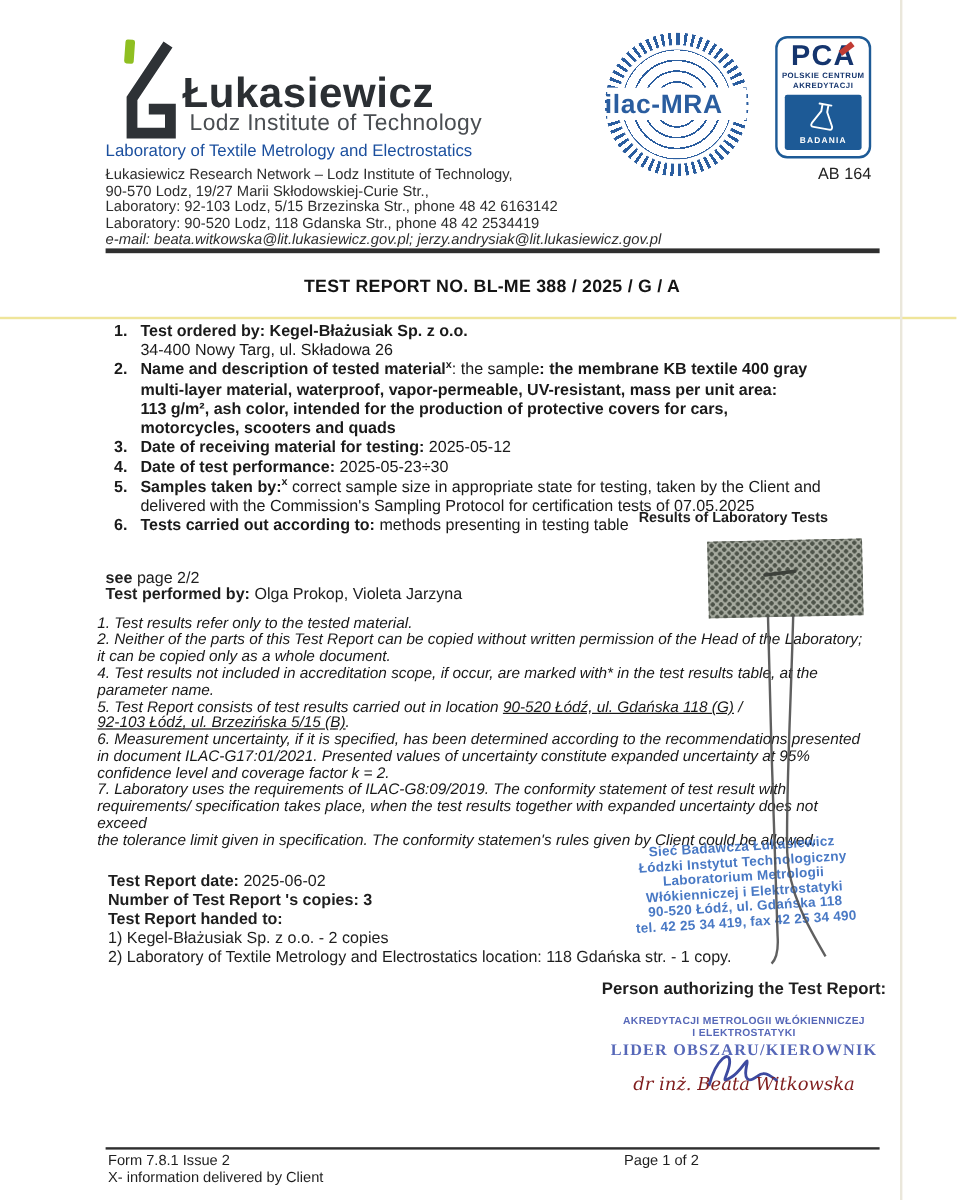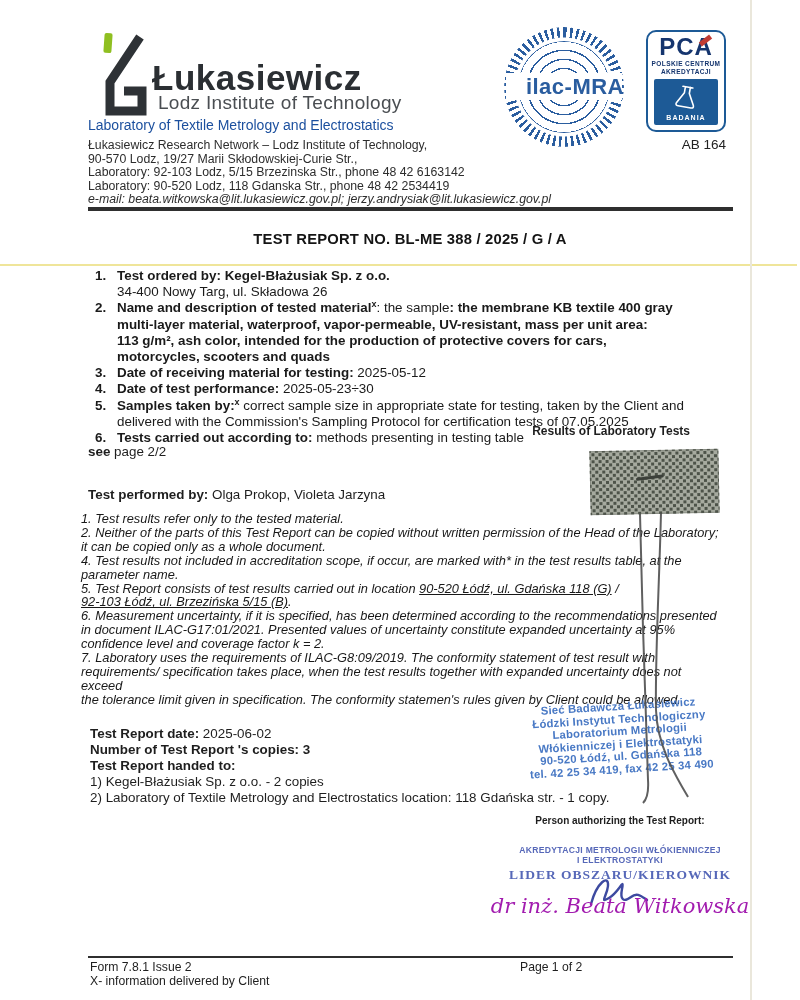--- a/index.html
+++ b/index.html
@@ -27,21 +27,21 @@
   .seal{left:504px;top:27px;width:120px;height:120px;}
   .seal-ticks{position:absolute;inset:0;border-radius:50%;
     background:repeating-conic-gradient(#2a5d9f 0deg 2.6deg,transparent 2.6deg 6.3deg);
     -webkit-mask:radial-gradient(circle,transparent 0 49px,#000 50px 60px,transparent 60px);
     mask:radial-gradient(circle,transparent 0 49px,#000 50px 60px,transparent 60px);}
   .seal-rings{position:absolute;inset:14px;border-radius:50%;
     background:repeating-radial-gradient(circle,#2a5d9f 0 1.4px,transparent 1.4px 9px);
     -webkit-mask:radial-gradient(circle,#000 0 46px,transparent 46px);
     mask:radial-gradient(circle,#000 0 46px,transparent 46px);}
   .seal-band{position:absolute;left:2px;right:2px;top:46px;height:27px;background:#fff;}
-  .seal-text{position:absolute;left:0;right:0;top:47px;text-align:right;font-size:22px;
+  .seal-text{position:absolute;left:0;right:0;top:47px;text-align:left;font-size:22px;
     font-weight:bold;color:#2a5d9f;letter-spacing:.5px;}
 
   
   .pca{left:646px;top:30px;width:80px;height:102px;background:#fff;border:2px solid #1d5a96;
        border-radius:10px;box-sizing:border-box;text-align:center;}
   .pca-abbr{margin-top:2px;font-size:24px;font-weight:900;color:#15356e;letter-spacing:1px;line-height:26px;}
   .pca-red{position:absolute;right:12px;top:6px;width:13px;height:5px;background:#c13b33;
        transform:rotate(-38deg);}
   .pca-sub{font-size:6.5px;font-weight:bold;color:#15356e;letter-spacing:.4px;line-height:7.5px;}
   .pca-box{position:absolute;left:6px;right:6px;top:47px;bottom:5px;background:#1d5a96;border-radius:2px;}
@@ -50,45 +50,45 @@
   .ab{left:646px;top:137px;width:80px;text-align:right;font-size:13.5px;color:#222;}
 
   
   .report-title{left:0;top:231px;width:820px;text-align:center;font-size:14.8px;font-weight:bold;color:#141414;letter-spacing:.2px;}
   .list{left:95px;top:268px;width:632px;font-size:13.4px;line-height:16.2px;color:#1a1a1a;}
   .li{display:flex;}
   .num{width:22px;flex:none;font-weight:bold;}
   .li-body{flex:1;}
 
   .results-head{left:70px;top:424px;width:620px;text-align:right;font-size:12px;font-weight:bold;}
-  .seepage{left:88px;top:444px;font-size:13.4px;}
+  .seepage{left:88px;top:474px;font-size:13.4px;}
   .performed{left:88px;top:487px;font-size:13.4px;}
 
   .notes{left:81px;top:512px;width:645px;font-size:12.8px;line-height:13.9px;font-style:italic;color:#181818;}
   .notes p{margin:0;}
 
   
   .swatch{left:590px;top:450px;width:129px;height:64px;background-color:#a6aa9f;
     background-image:radial-gradient(#4d5349 1.7px,transparent 1.8px),radial-gradient(#4d5349 1.7px,transparent 1.8px);
     background-size:7px 7px;background-position:0 0,3.5px 3.5px;transform:rotate(-1.2deg);
     box-shadow:0 0 0 1px rgba(90,95,88,.4) inset;}
   .swatch-mark{position:absolute;left:46px;top:26px;width:28px;height:3px;background:#3c403a;transform:rotate(-6deg);border-radius:2px;}
   .threads{left:560px;top:505px;width:170px;height:310px;pointer-events:none;}
 
   
   .stamp-round{left:527px;top:700px;width:186px;transform:rotate(-3.5deg);color:#3a6ec0;
     font-size:11.3px;font-weight:bold;line-height:12.5px;text-align:center;letter-spacing:.2px;opacity:.92;}
   .report-info{left:90px;top:726px;font-size:13.4px;line-height:16px;}
-  .person-auth{left:455px;top:815px;width:330px;text-align:center;font-size:10px;font-weight:bold;}
+  .person-auth{left:455px;top:815px;width:330px;text-align:center;font-size:14px;font-weight:bold;}
   .stamp2{left:455px;top:845px;width:330px;text-align:center;color:#4e60b5;opacity:.95;}
   .stamp2-l1{font-size:8.6px;font-weight:bold;letter-spacing:.3px;line-height:10px;}
   .stamp2-l3{font-size:13.5px;font-weight:bold;font-family:"Liberation Serif",serif;letter-spacing:1px;margin-top:2px;}
   .sig-svg{left:585px;top:872px;}
-  .sig-name{left:455px;top:894px;width:330px;text-align:center;font-size:21px;font-style:italic;
-    font-family:"DejaVu Serif","Liberation Serif",serif;color:#a21caf;}
+  .sig-name{left:455px;top:894px;width:330px;text-align:center;font-size:15px;font-style:italic;
+    font-family:"DejaVu Serif","Liberation Serif",serif;color:#7f1d1d;}
 
   .footer{font-size:12.2px;color:#1f1f1f;line-height:14px;}
   .footer-left{left:90px;top:960px;}
   .footer-page{left:520px;top:960px;}
 </style>
 </head>
 <body>
 
 <div class="page">
 

